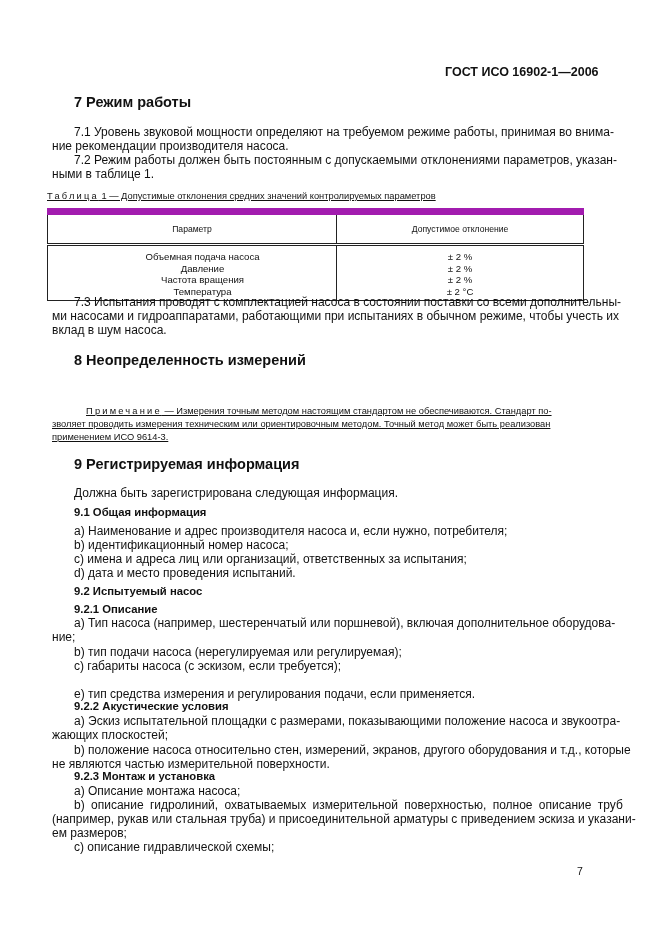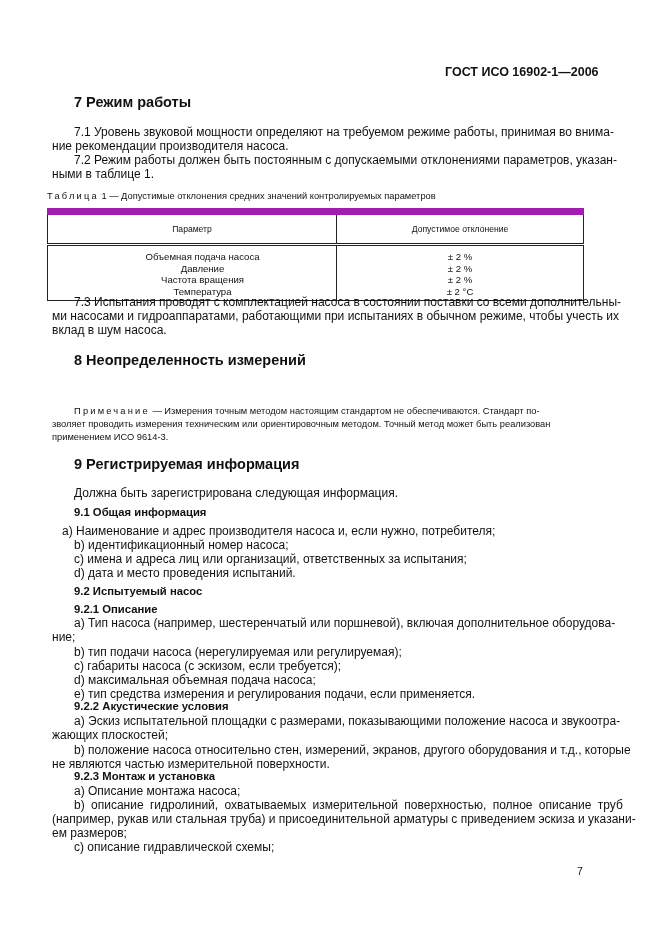--- a/index.html
+++ b/index.html
@@ -3,21 +3,21 @@
 <meta charset="utf-8">
 <style>
   html, body { margin: 0; padding: 0; background: #ffffff; }
   body { width: 661px; height: 936px; position: relative; overflow: hidden;
          font-family: "Liberation Sans", sans-serif; color: #111; }
   .page { position: absolute; left: 0; top: 0; width: 661px; height: 936px; }
   .abs { position: absolute; white-space: nowrap; }
   .header-code { left: 445px; top: 65px; font-size: 12.5px; font-weight: bold; }
   .h1 { font-size: 14.5px; font-weight: bold; }
   .body { font-size: 12px; line-height: 14.5px; }
-  .small { font-size: 9.3px; line-height: 13px; }
+  .small { font-size: 9.3px; line-height: 13px; text-decoration: underline; }
   .h3 { font-size: 11.3px; font-weight: bold; }
   .spaced { letter-spacing: 2.2px; }
   table.t1 { position: absolute; left: 47px; top: 208px; width: 537px; border-collapse: collapse; font-size: 9.6px; }
   table.t1 th { font-weight: normal; height: 26px; text-align: center; border-bottom: 3px double #222; font-size: 8.6px; }
   table.t1 td { line-height: 11.5px; padding: 3px 0; vertical-align: top; text-align: center; }
   table.t1 th, table.t1 td { border-left: 1px solid #222; border-right: 1px solid #222; }
   table.t1 tr.hdr { border-top: 7px solid #a21caf; }
   table.t1 tbody { border-bottom: 1px solid #222; }
   .col1 { width: 267px; padding-left: 21px !important; text-align: left; }
   .col2 { text-align: center; }
@@ -63,41 +63,40 @@
         </td>
       </tr>
     </tbody>
   </table>
 
   <div class="abs body" style="left:74px; top:295px;">7.3  Испытания проводят с комплектацией насоса в состоянии поставки со всеми дополнительны-</div>
   <div class="abs body" style="left:52px; top:309px;">ми насосами и гидроаппаратами, работающими при испытаниях в обычном режиме, чтобы учесть их</div>
   <div class="abs body" style="left:52px; top:323px;">вклад в шум насоса.</div>
 
   <div class="abs h1" style="left:74px; top:352px;">8  Неопределенность измерений</div>
-  <div class="abs small" style="left:74px; top:405px;">
+  <div class="abs small" style="left:86px; top:405px;">
     <span class="spaced">Примечание</span><span> — Измерения точным методом настоящим стандартом не обеспечиваются. Стандарт по-</span>
   </div>
   <div class="abs small" style="left:52px; top:418px;">зволяет проводить измерения техническим или ориентировочным методом. Точный метод может быть реализован</div>
   <div class="abs small" style="left:52px; top:431px;">применением ИСО 9614-3.</div>
 
   <div class="abs h1" style="left:74px; top:456px;">9  Регистрируемая информация</div>
   <div class="abs body" style="left:74px; top:486px;">Должна быть зарегистрирована следующая информация.</div>
   <div class="abs h3" style="left:74px; top:506px;">9.1  Общая информация</div>
-  <div class="abs body" style="left:62px; top:524px;">a)  Наименование и адрес производителя насоса и, если нужно, потребителя;</div>
+  <div class="abs body" style="left:74px; top:524px;">a)  Наименование и адрес производителя насоса и, если нужно, потребителя;</div>
   <div class="abs body" style="left:74px; top:538px;">b)  идентификационный номер насоса;</div>
   <div class="abs body" style="left:74px; top:552px;">c)  имена и адреса лиц или организаций, ответственных за испытания;</div>
   <div class="abs body" style="left:74px; top:566px;">d)  дата и место проведения испытаний.</div>
 
   <div class="abs h3" style="left:74px; top:585px;">9.2  Испытуемый насос</div>
   <div class="abs h3" style="left:74px; top:603px;">9.2.1  Описание</div>
   <div class="abs body" style="left:74px; top:616px;">a)  Тип насоса (например, шестеренчатый или поршневой), включая дополнительное оборудова-</div>
   <div class="abs body" style="left:52px; top:630px;">ние;</div>
   <div class="abs body" style="left:74px; top:645px;">b)  тип подачи насоса (нерегулируемая или регулируемая);</div>
   <div class="abs body" style="left:74px; top:659px;">c)  габариты насоса (с эскизом, если требуется);</div>
-  <div class="abs body" style="left:74px; top:673px;">d)  максимальная объемная подача насоса;</div>
   <div class="abs body" style="left:74px; top:687px;">e)  тип средства измерения и регулирования подачи, если применяется.</div>
 
   <div class="abs h3" style="left:74px; top:700px;">9.2.2  Акустические условия</div>
   <div class="abs body" style="left:74px; top:714px;">a)  Эскиз испытательной площадки с размерами, показывающими положение насоса и звукоотра-</div>
   <div class="abs body" style="left:52px; top:728px;">жающих плоскостей;</div>
   <div class="abs body" style="left:74px; top:743px;">b)  положение насоса относительно стен, измерений, экранов, другого оборудования и т.д., которые</div>
   <div class="abs body" style="left:52px; top:757px;">не являются частью измерительной поверхности.</div>
 
   <div class="abs h3" style="left:74px; top:770px;">9.2.3  Монтаж и установка</div>
   <div class="abs body" style="left:74px; top:784px;">a)  Описание монтажа насоса;</div>

